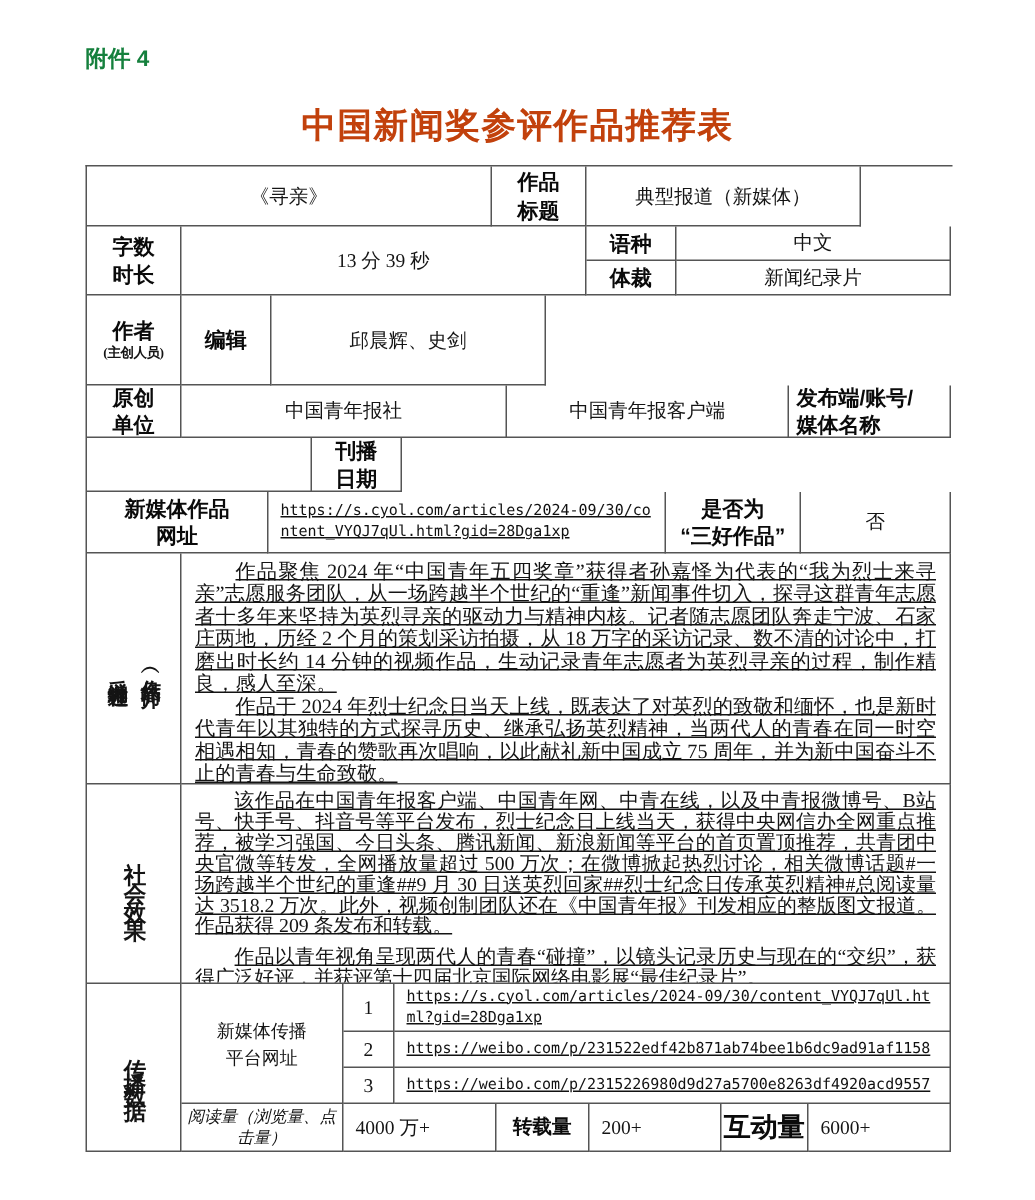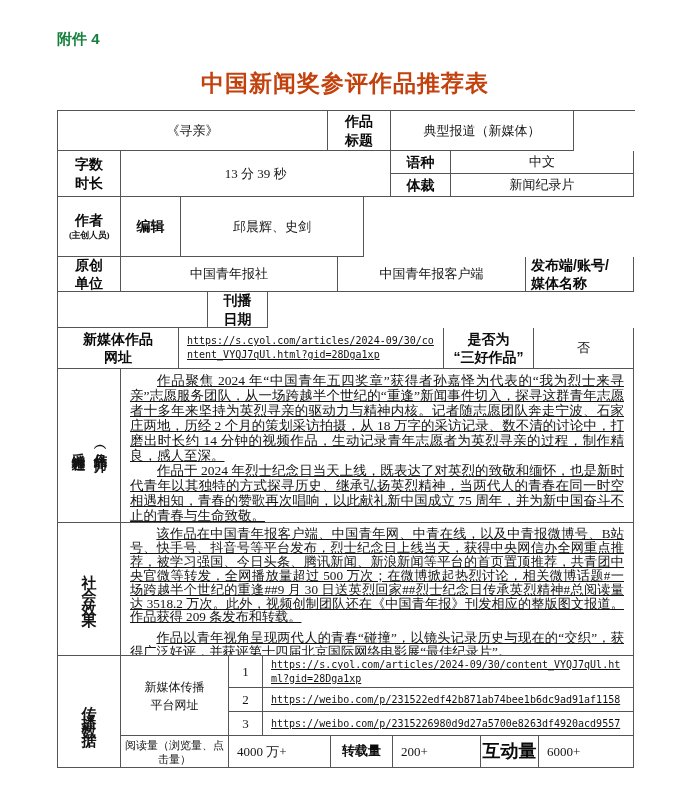--- a/index.html
+++ b/index.html
@@ -69,21 +69,21 @@
   .sp2  { font-size:13.5px; letter-spacing:2px; }
 
   .para-cell { display:block; text-align:justify; padding:4px 9px 0 9px;text-decoration:underline; }
   .para-cell p { margin:0; text-indent:2em; color:#141414; }
   .p-process { font-size:13.5px; line-height:15px; }
   .p-effect  { font-size:13.2px; line-height:13.9px; }
   .p-effect p + p { margin-top:7px; }
 
   .metric-lab-sm {
     font-family:"Liberation Sans","DejaVu Sans",sans-serif;
-    font-size:11px; line-height:14px; padding:2px; color:#111;
+    font-size:11px; line-height:14px; padding:2px; color:#111;font-style:italic;
   }
   .metric-val { font-size:13px; padding-left:8px; }
   .num-cell { font-size:13px; }
 
   
   .h40{height:40px} .h46{height:46px} .h23{height:23px} .h60{height:60px}
   .h35{height:35px} .h36{height:36px} .h41{height:41px}
   .h154{height:154px} .h133{height:133px}
   .h32{height:32px} .h24{height:24px} .h80{height:80px}
 

